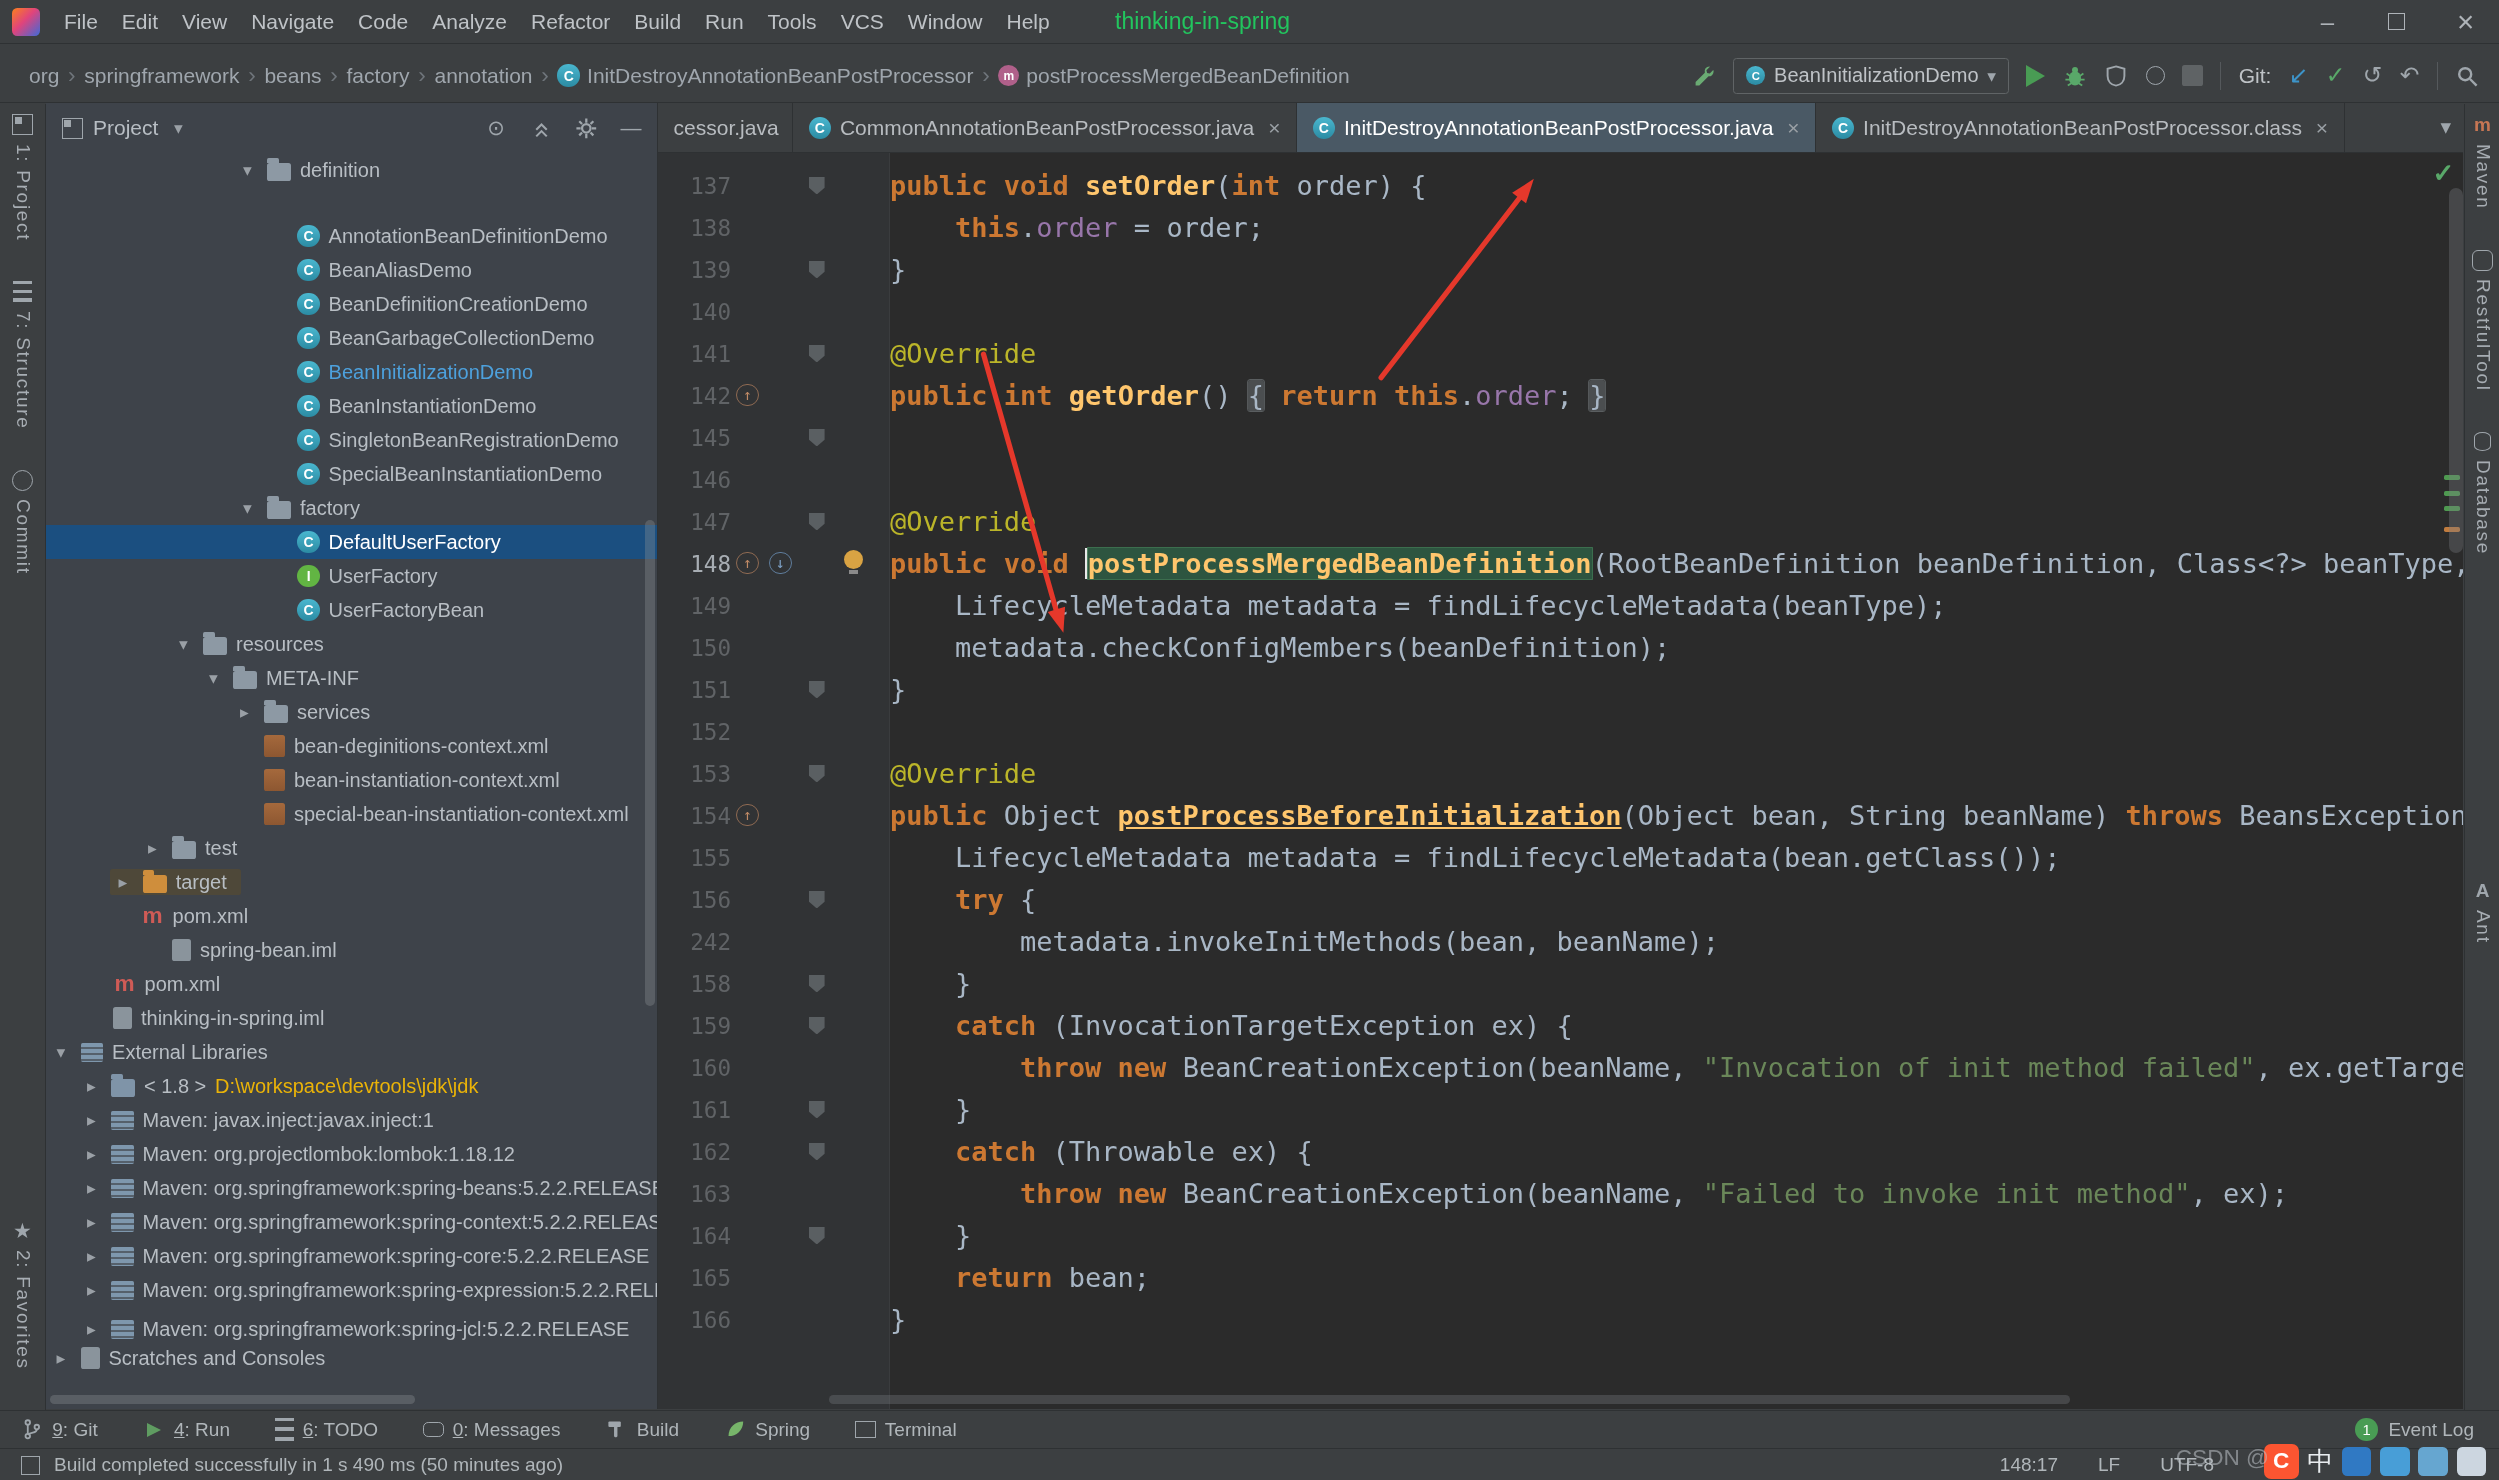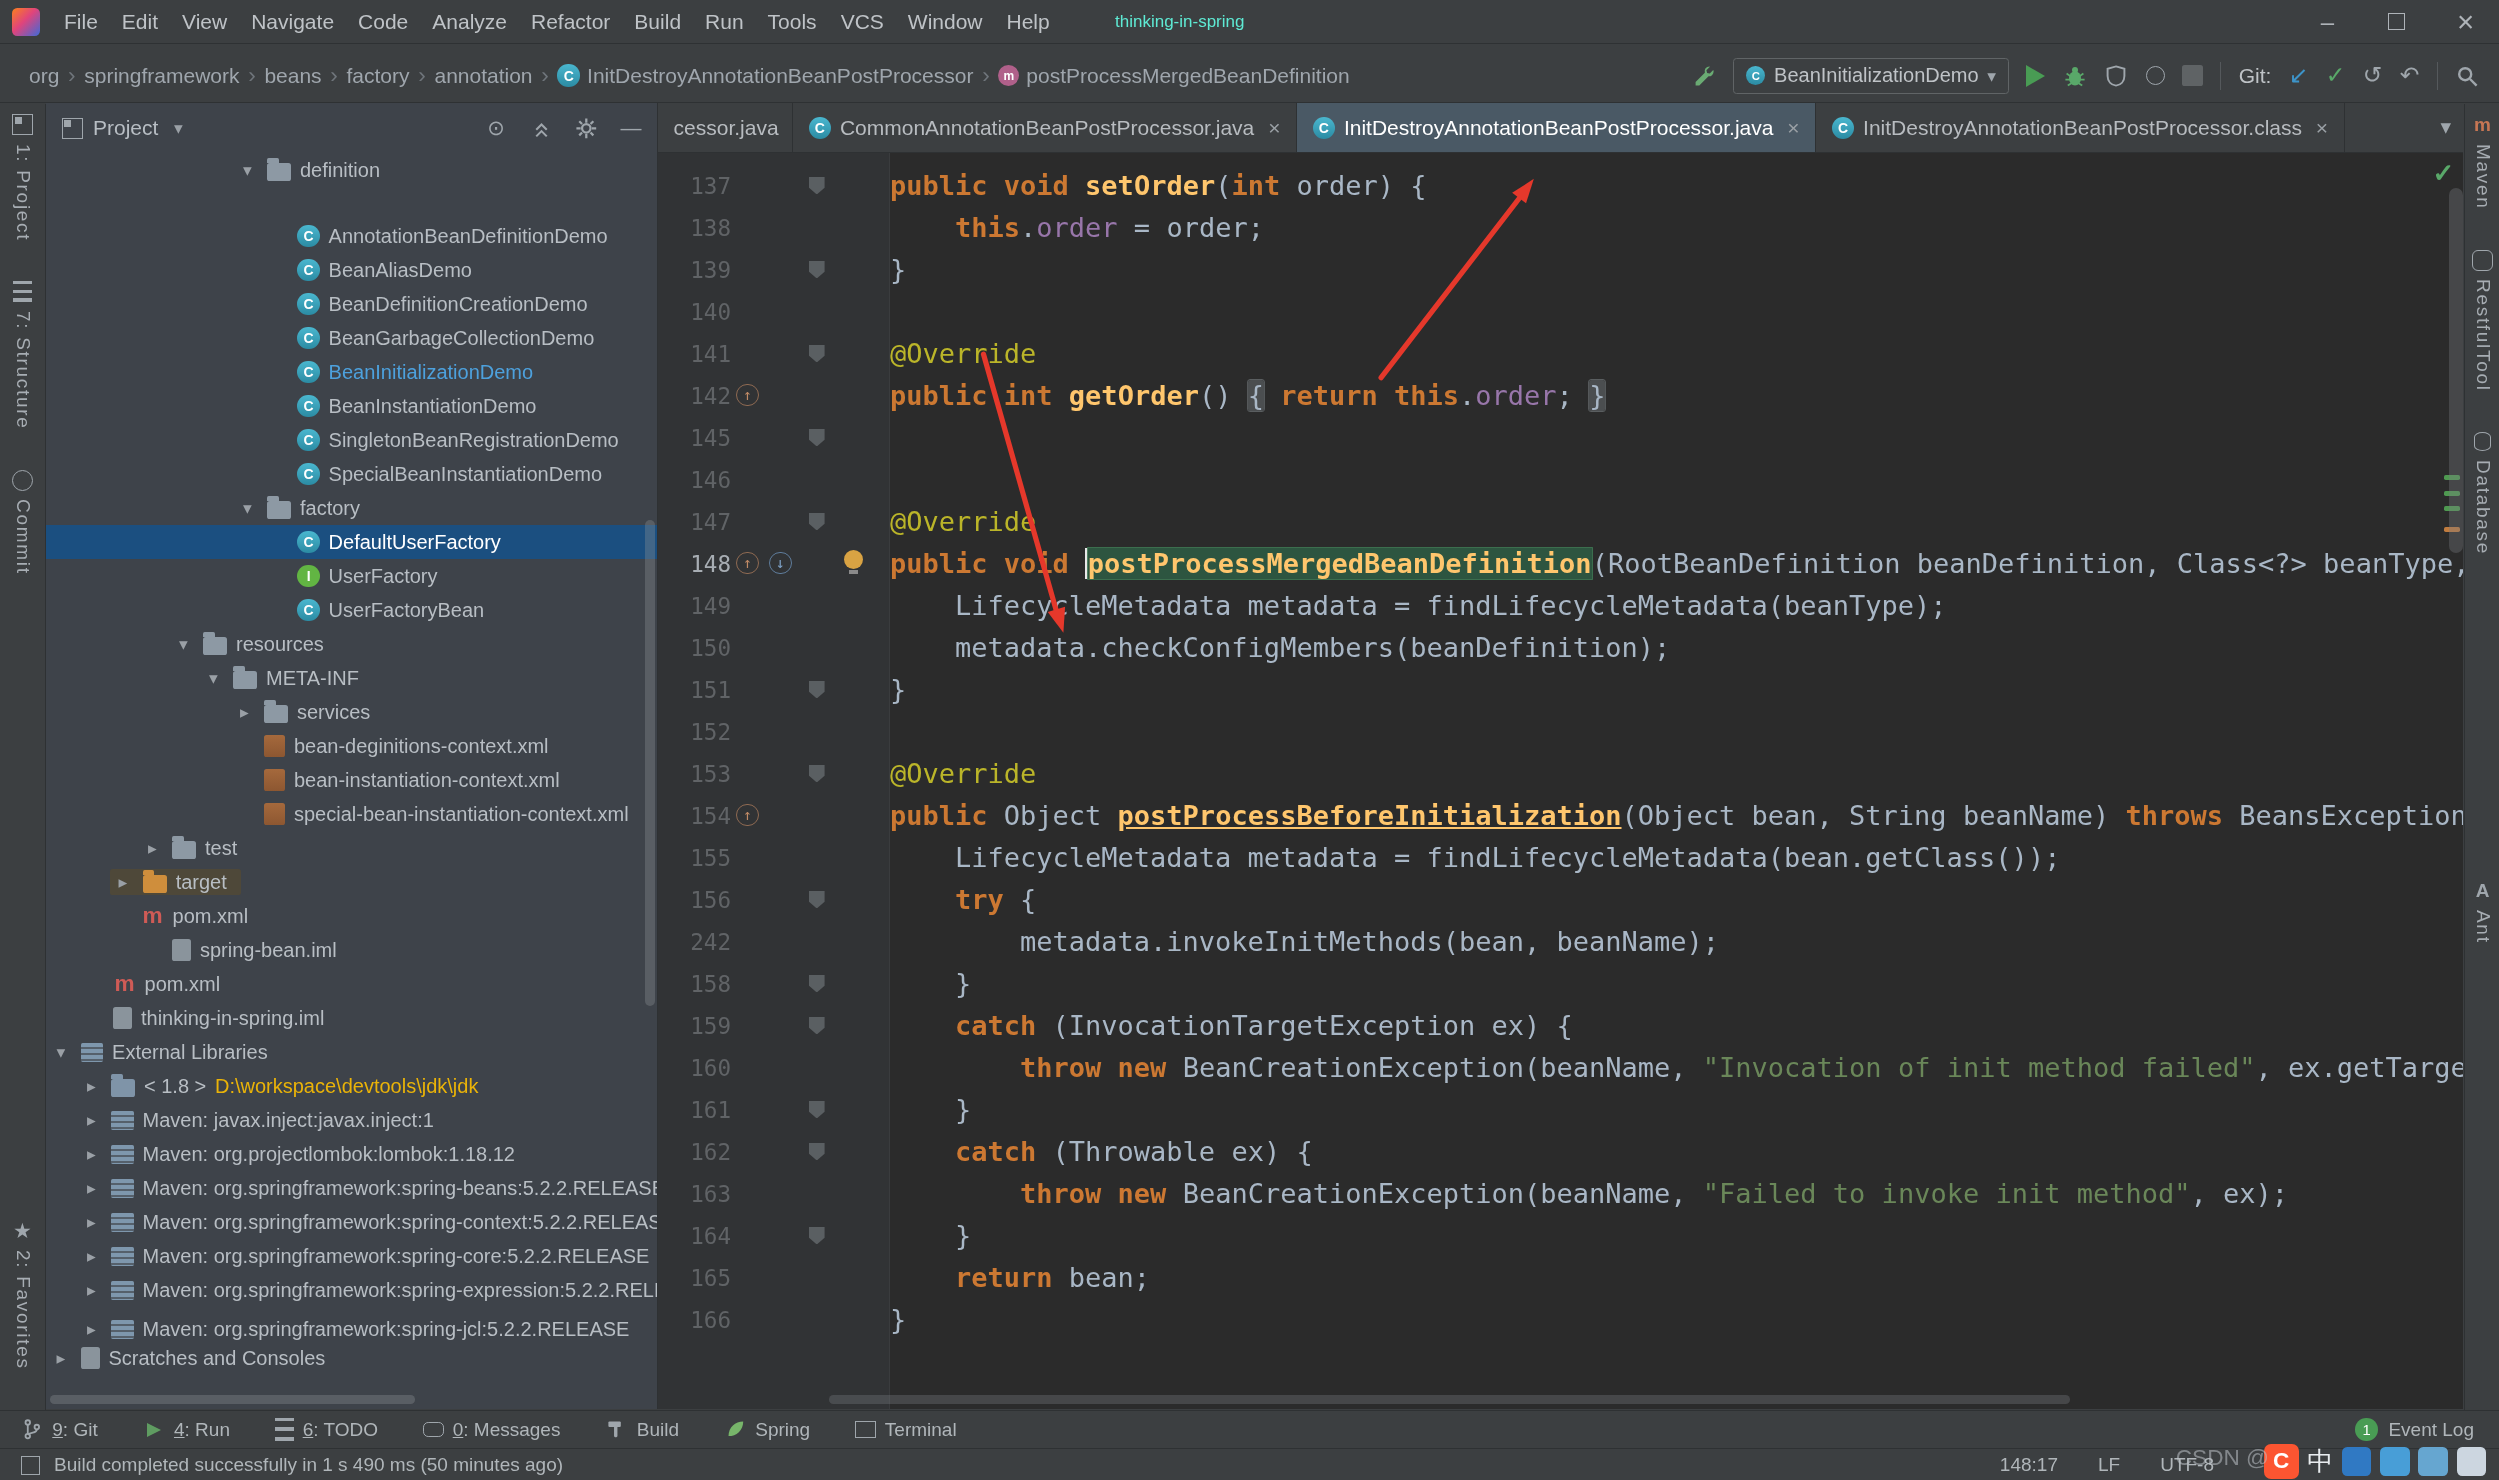--- a/index.html
+++ b/index.html
@@ -4,21 +4,21 @@
 <style>
   *{margin:0;padding:0;box-sizing:border-box}
   html,body{width:2500px;height:1481px;overflow:hidden;background:#2b2b2b;font-family:"Liberation Sans",sans-serif}
   #app{position:absolute;left:0;top:0;width:2500px;height:1481px;background:#3c3f41;overflow:hidden}
 
   
   .titlebar{position:absolute;left:0;top:0;right:0;height:44px;background:#3c3f41;border-bottom:0.9px solid #2e3133;display:flex;align-items:center}
   .logo{width:28px;height:28px;margin:0 12px;border-radius:5.2px;background:linear-gradient(135deg,#fc801d,#e0447c 45%,#3e6ad8);flex:0 0 auto}
   .menus{display:flex;align-items:center}
   .menu-item{padding:0 12px;font-size:21px;color:#bfc3c7;line-height:49px;cursor:default}
-  .win-title{position:absolute;left:1115px;font-size:17px;color:#5eead4}
+  .win-title{position:absolute;left:1115px;font-size:23px;color:#22c55e}
   .win-btns{margin-left:auto;display:flex;height:49px}
   .wb{width:69px;height:49px;display:flex;align-items:center;justify-content:center;color:#aeb3b8;font-size:24px}
   .wb-min::before{content:"–"}
   .wb-max i{width:17.4px;height:17.4px;border:1.7px solid #aeb3b8;display:block}
   .wb-close::before{content:"×";font-size:29.5px}
 
   
   .navbar{position:absolute;left:0;top:49px;right:0;height:54px;background:#3c3f41;border-bottom:0.9px solid #2e3133;display:flex;align-items:center;padding:0 21px 0 29px}
   .crumbs{display:flex;align-items:center;gap:8.7px;white-space:nowrap}
   .crumb{font-size:21px;color:#9fa6ad;display:flex;align-items:center;gap:7px}

